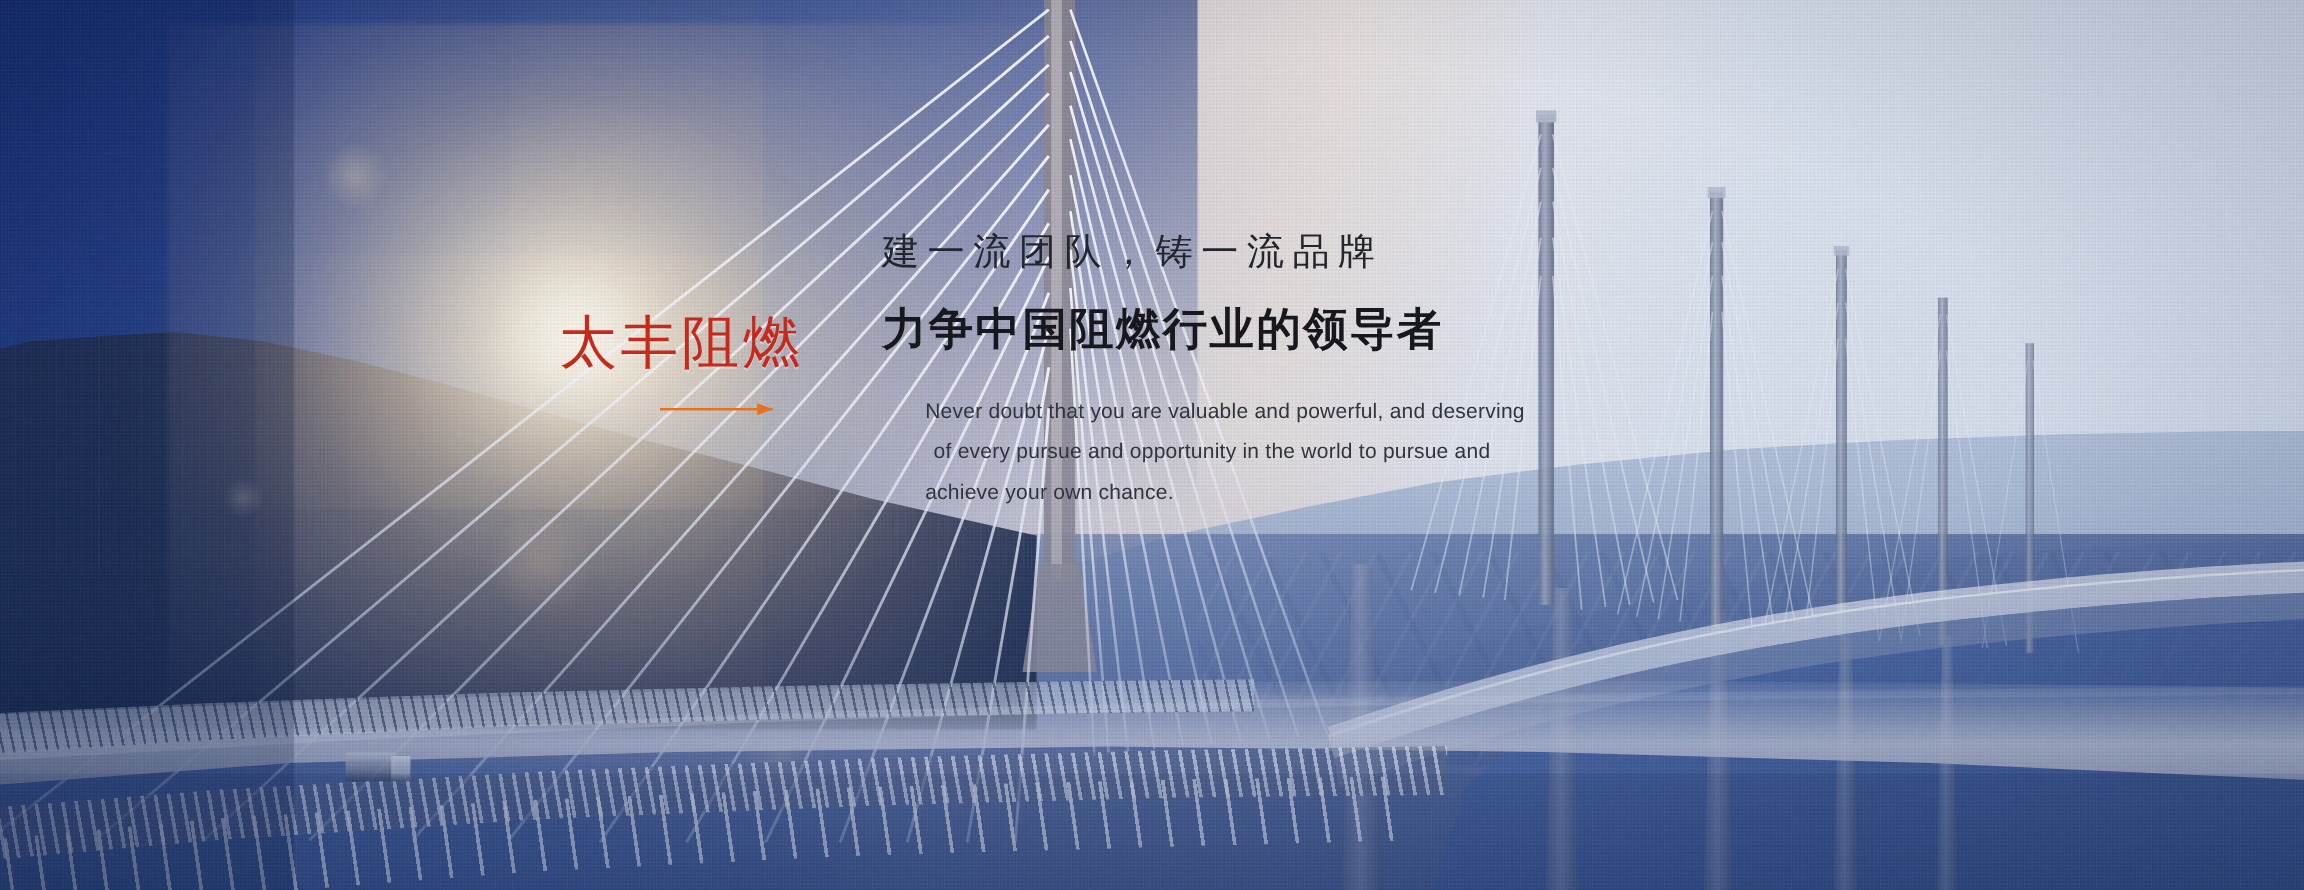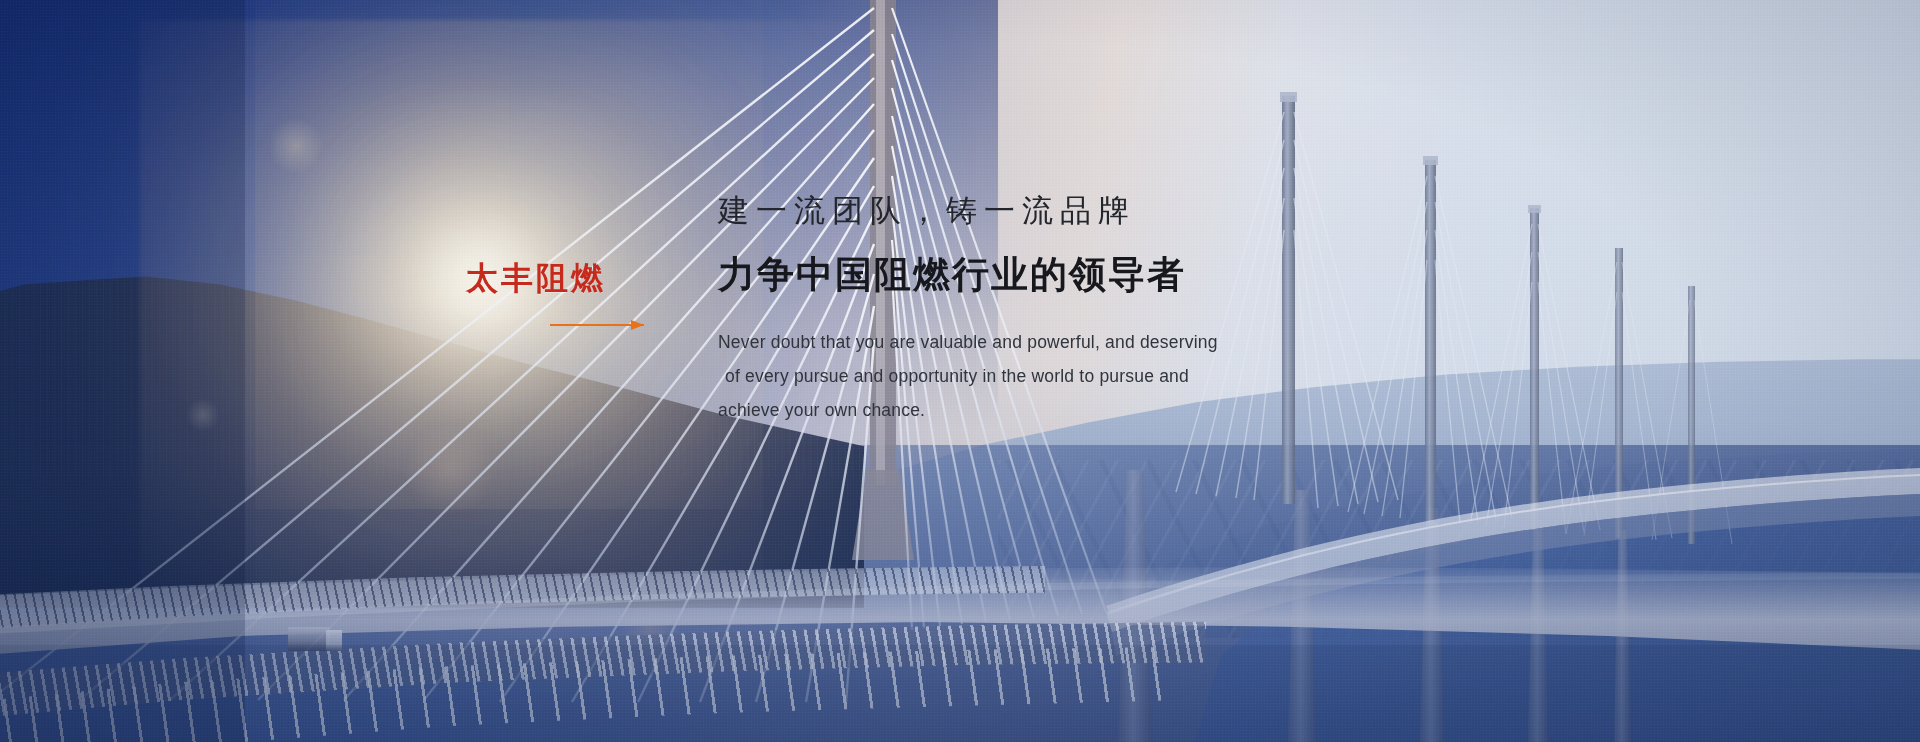--- a/index.html
+++ b/index.html
@@ -224,22 +224,22 @@
   }
 
   
   .content { position:absolute; inset:0; }
 
   .logo-block {
     position:absolute; left:466px; top:262px; width:230px;
   }
   .logo-text {
     font-family:"DejaVu Sans","Liberation Sans",sans-serif;
-    font-weight:700;
-    font-size:32px;
+    font-weight:400;
+    font-size:48px;
     line-height:1;
     letter-spacing:3px;
     color:#c62a1c;
     white-space:nowrap;
     text-shadow:0 1px 0 rgba(255,255,255,.35);
   }
   .logo-arrow {
     position:relative;
     margin-top:26px; margin-left:84px;
     width:94px; height:10px;
@@ -248,21 +248,21 @@
     position:absolute; left:0; top:4px; width:94px; height:2px;
     background:#e8711b;
   }
   .logo-arrow .head {
     position:absolute; right:0; top:0; width:0; height:0;
     border-top:5px solid transparent;
     border-bottom:5px solid transparent;
     border-left:13px solid #e8711b;
   }
 
-  .text-block { position:absolute; left:718px; top:190px; width:640px; }
+  .text-block { position:absolute; left:735px; top:190px; width:640px; }
 
   .headline-sub {
     font-family:"DejaVu Serif","Liberation Serif",serif;
     font-size:31px;
     font-weight:400;
     letter-spacing:7px;
     color:#23262c;
     line-height:1.3;
     white-space:nowrap;
   }
@@ -278,21 +278,21 @@
   }
   .para {
     margin-top:26px;
     font-family:"Liberation Sans","DejaVu Sans",sans-serif;
     font-size:17.5px;
     font-weight:400;
     color:#30343c;
     line-height:1.95;
     letter-spacing:.2px;
   }
-  .para div { white-space:nowrap; }
+  .para div { white-space:nowrap;margin-left:36px; }
   .para .indent { padding-left:7px; }
 </style>
 </head>
 <body>
 
 <div class="banner">
 
   <div class="sky"></div>
   <div class="sky-top-dark"></div>
 

